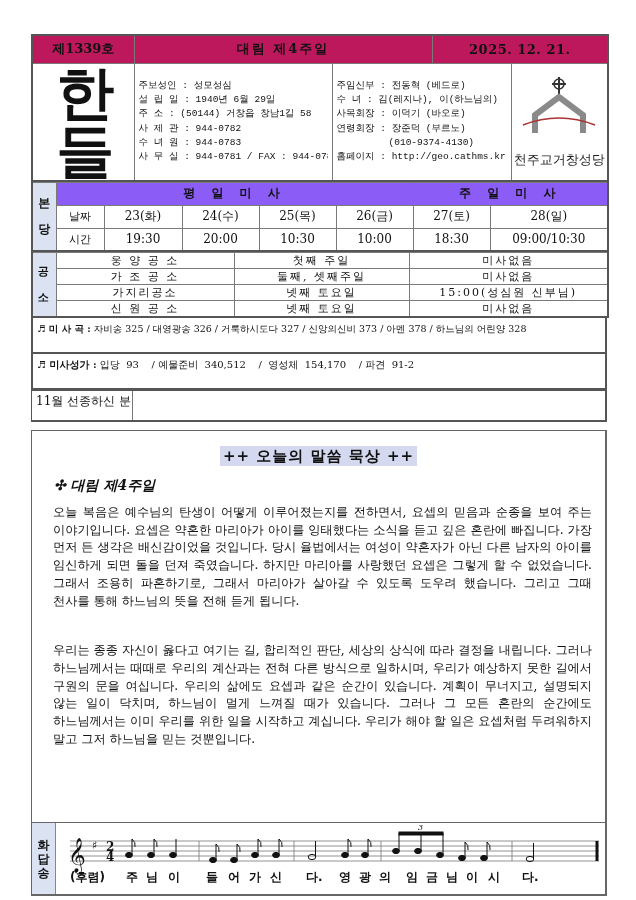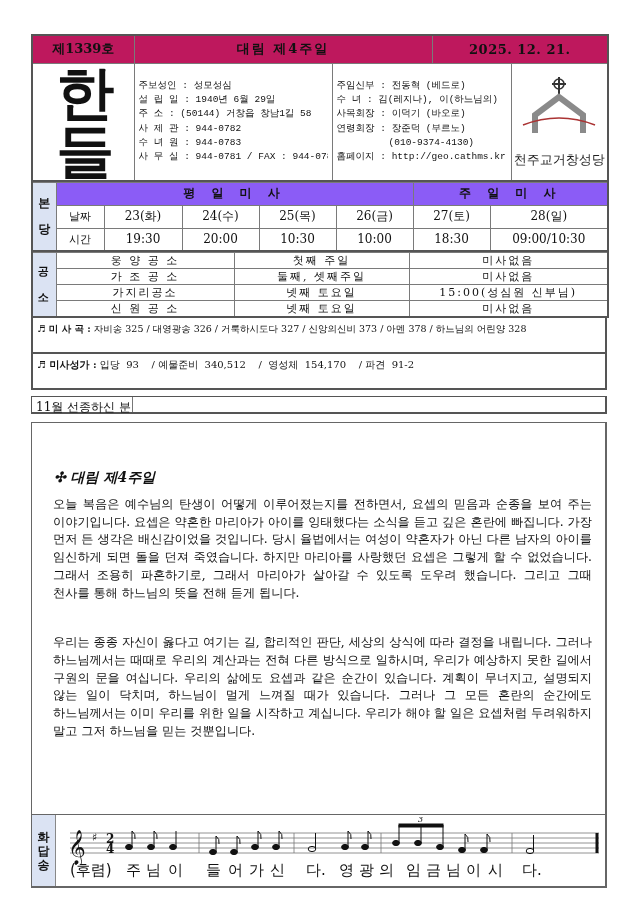--- a/index.html
+++ b/index.html
@@ -27,38 +27,38 @@
   .sched td { height: 23px; font-size: 12px; text-align: center; font-family: "DejaVu Serif", serif; }
   .sched .side { background: #dbe3f3; font-weight: bold; font-size: 12px; line-height: 26px; }
   .sched .shade { background: #8b5cf6; font-weight: bold; letter-spacing: 6px; }
   .sched .lbl { font-size: 11px; }
   .sched .sm td { height: 16px; font-size: 11px; letter-spacing: 2px; }
 
   .strip { border: 2px solid #555; border-top: none; font-size: 10px; padding: 0 4px; height: 36px; line-height: 22px; white-space: nowrap; overflow: hidden; }
   .strip .k { font-weight: bold; }
   .strip.songs { font-size: 9.5px; }
 
-  .memorial { margin-top: 6px; border: 1px solid #555; border-width: 1px 2px 2px 1px; height: 18px; display: flex; font-size: 12px; justify-content: space-between; }
+  .memorial { border: 1px solid #555; border-width: 1px 2px 2px 1px; height: 32px; display: flex; font-size: 12px; justify-content: space-between; }
   .memorial .l { width: 101px; border-right: 1px solid #777; padding-left: 4px; line-height: 20px; }
   .memorial .r { flex: 1; text-align: center; line-height: 20px; padding-right: 40px; }
 
   
   .med { margin-top: 8px; border: 1px solid #666; border-width: 1px 2px 1px 1px; height: 393px; position: relative; }
   .med-title { position: absolute; left: 0; right: 0; top: 15px; text-align: center; }
   .med-title span { background: #d5d9ef; font-size: 15px; font-weight: bold; padding: 1px 3px; letter-spacing: 1px; }
   .med-sub { position: absolute; left: 22px; top: 46px; font-size: 14px; font-weight: bold; font-style: italic; }
   .med-body { position: absolute; left: 21px; right: 13px; top: 73px; font-size: 12.2px; line-height: 17.7px; text-align: justify; word-break: keep-all; }
   .med-body p + p { margin-top: 32px; }
 
   
   .psalm { border: 1px solid #666; border-width: 1px 2px 2px 1px; border-top: none; height: 73px; display: flex; }
   .psalm .side { width: 24px; background: #dbe3f3; border-right: 1px solid #888; font-weight: bold; font-family: "DejaVu Sans", sans-serif; font-size: 12px; display: flex; flex-direction: column; align-items: center; justify-content: center; line-height: 14px; }
   .psalm .music { flex: 1; position: relative; }
   .psalm svg { position: absolute; left: 0; top: 0; }
-  .lyrics { position: absolute; top: 46px; left: 0; right: 0; height: 20px; font-family: "DejaVu Sans", sans-serif; font-size: 15px; font-weight: normal; }
+  .lyrics { position: absolute; top: 46px; left: 0; right: 0; height: 20px; font-family: "DejaVu Sans", sans-serif; font-size: 12px; font-weight: bold; }
   .lyrics span { position: absolute; }
 </style>
 </head>
 <body>
 
 <div class="sheet">
 
   <table class="outer">
     <colgroup>
       <col style="width:24px">
@@ -196,20 +196,21 @@
   <div class="strip">
     <span class="k">♬ 미사성가 :</span>
     <span style="white-space:pre">입당  93    / 예물준비  340,512    /  영성체  154,170    / 파견  91-2</span>
   </div>
 
   <div class="memorial">
     <div class="l">11월 선종하신 분</div>
   </div>
 
   <div class="med">
+    <div class="med-title"><span>++ 오늘의 말씀 묵상 ++</span></div>
     <div class="med-sub">✣ 대림 제4주일</div>
     <div class="med-body">
       <p>오늘 복음은 예수님의 탄생이 어떻게 이루어졌는지를 전하면서, 요셉의 믿음과 순종을 보여 주는 이야기입니다. 요셉은 약혼한 마리아가 아이를 잉태했다는 소식을 듣고 깊은 혼란에 빠집니다. 가장 먼저 든 생각은 배신감이었을 것입니다. 당시 율법에서는 여성이 약혼자가 아닌 다른 남자의 아이를 임신하게 되면 돌을 던져 죽였습니다. 하지만 마리아를 사랑했던 요셉은 그렇게 할 수 없었습니다. 그래서 조용히 파혼하기로, 그래서 마리아가 살아갈 수 있도록 도우려 했습니다. 그리고 그때 천사를 통해 하느님의 뜻을 전해 듣게 됩니다.</p>
       <p>우리는 종종 자신이 옳다고 여기는 길, 합리적인 판단, 세상의 상식에 따라 결정을 내립니다. 그러나 하느님께서는 때때로 우리의 계산과는 전혀 다른 방식으로 일하시며, 우리가 예상하지 못한 길에서 구원의 문을 여십니다. 우리의 삶에도 요셉과 같은 순간이 있습니다. 계획이 무너지고, 설명되지 않는 일이 닥치며, 하느님이 멀게 느껴질 때가 있습니다. 그러나 그 모든 혼란의 순간에도 하느님께서는 이미 우리를 위한 일을 시작하고 계십니다. 우리가 해야 할 일은 요셉처럼 두려워하지 말고 그저 하느님을 믿는 것뿐입니다.</p>
     </div>
   </div>
 
   <div class="psalm">
     <div class="side">
       <div>화</div>

